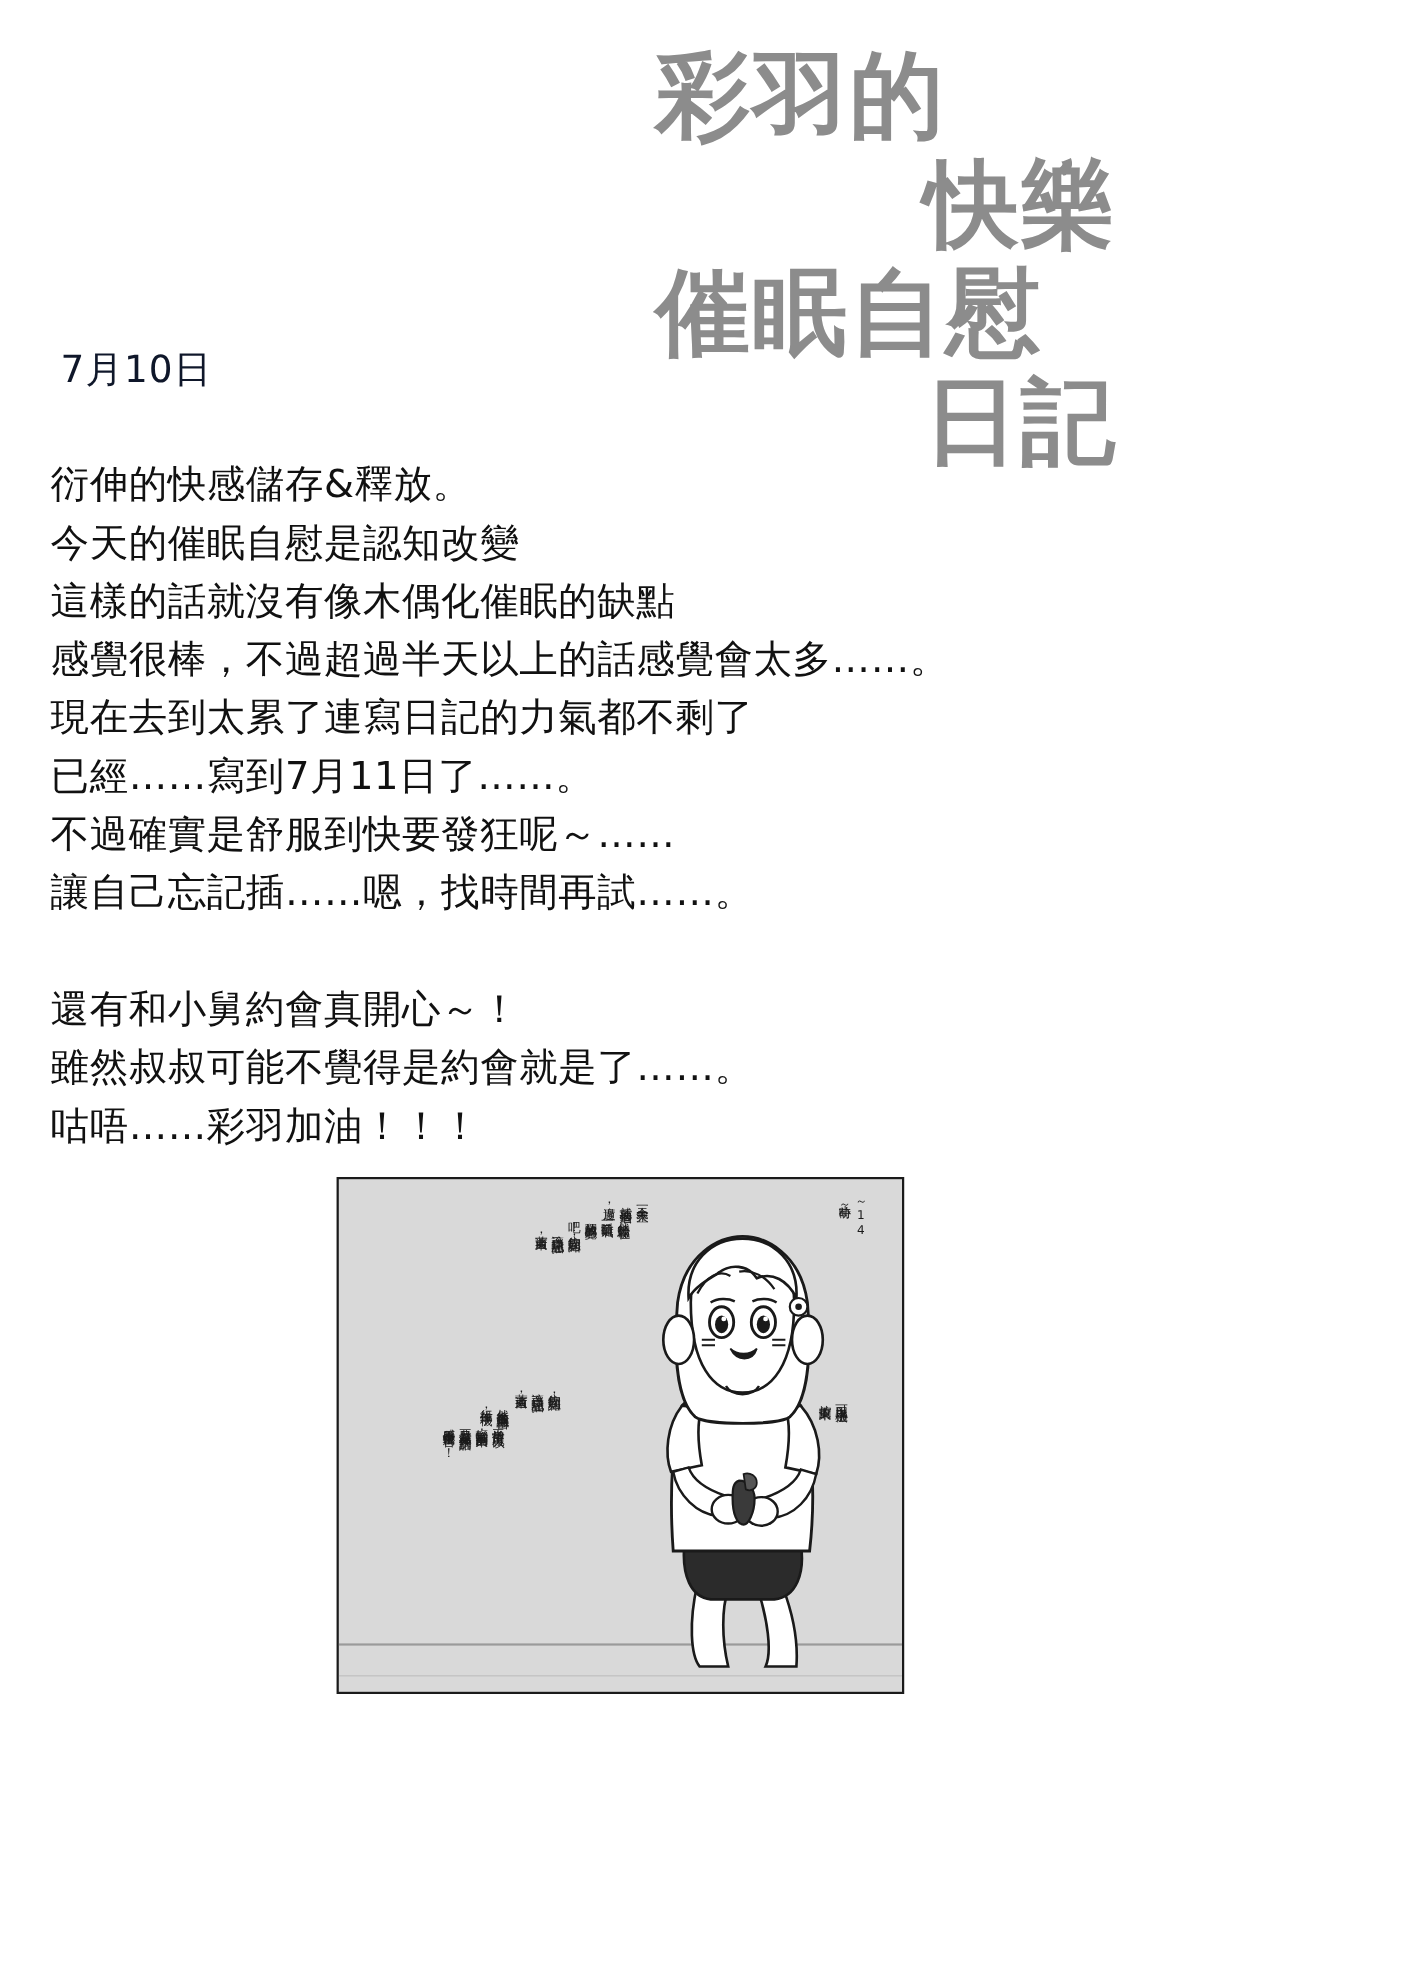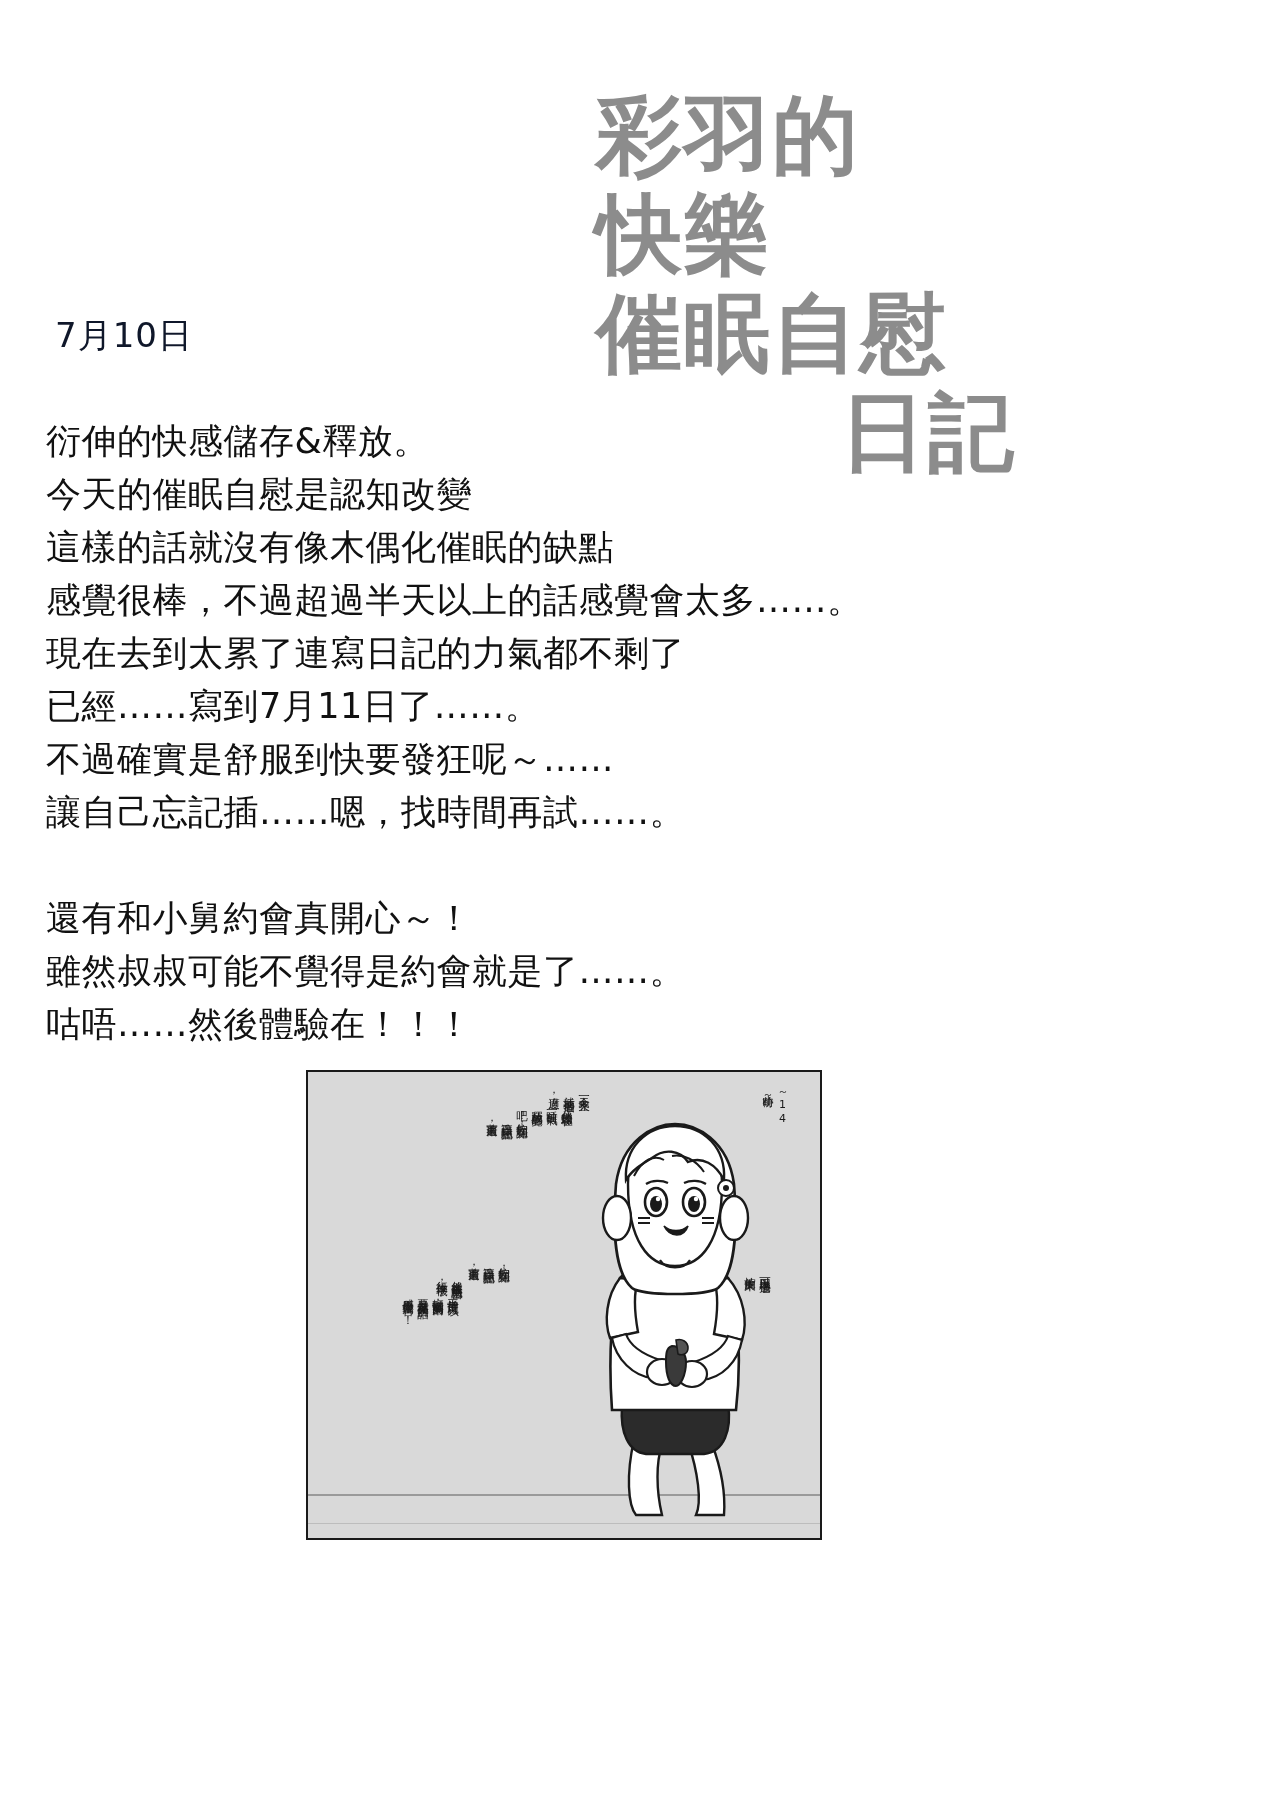--- a/index.html
+++ b/index.html
@@ -21,28 +21,27 @@
     position: absolute;
     top: 38px;
     left: 560px;
     width: 700px;
     text-align: left;
     color: #8c8c8c;
     font-weight: bold;
     font-size: 86px;
     line-height: 1.15;
     letter-spacing: 2px;
-    margin-top: 48px;
   }
   .title-line {
     display: block;
     white-space: pre;
   }
   .title-line.l1 { margin-left: 36px; }
-  .title-line.l2 { margin-left: 36px; }
+  .title-line.l2 { margin-left: 36px; text-align: center; }
   .title-line.l3 { margin-left: 36px; }
   .title-line.l4 { margin-left: 36px; text-align: center; }
 
   
   .date {
     position: absolute;
     top: 313px;
     left: 55px;
     font-size: 34px;
     font-weight: 500;
@@ -149,21 +148,21 @@
   <p>今天的催眠自慰是認知改變</p>
   <p>這樣的話就沒有像木偶化催眠的缺點</p>
   <p>感覺很棒，不過超過半天以上的話感覺會太多……。</p>
   <p>現在去到太累了連寫日記的力氣都不剩了</p>
   <p>已經……寫到7月11日了……。</p>
   <p>不過確實是舒服到快要發狂呢～……</p>
   <p>讓自己忘記插……嗯，找時間再試……。</p>
   <div class="gap"></div>
   <p>還有和小舅約會真開心～！</p>
   <p>雖然叔叔可能不覺得是約會就是了……。</p>
-  <p>咕唔……然後體驗在！！！</p>
+  <p>咕唔……彩羽加油！！！</p>
 </div>
 
 <div class="panel">
   <div class="panel-inner">
 
     <div class="floor"></div>
     <div class="floor2"></div>
 
     <div class="char">
       <svg viewBox="0 0 200 420" width="200" height="420" xmlns="http://www.w3.org/2000/svg">

